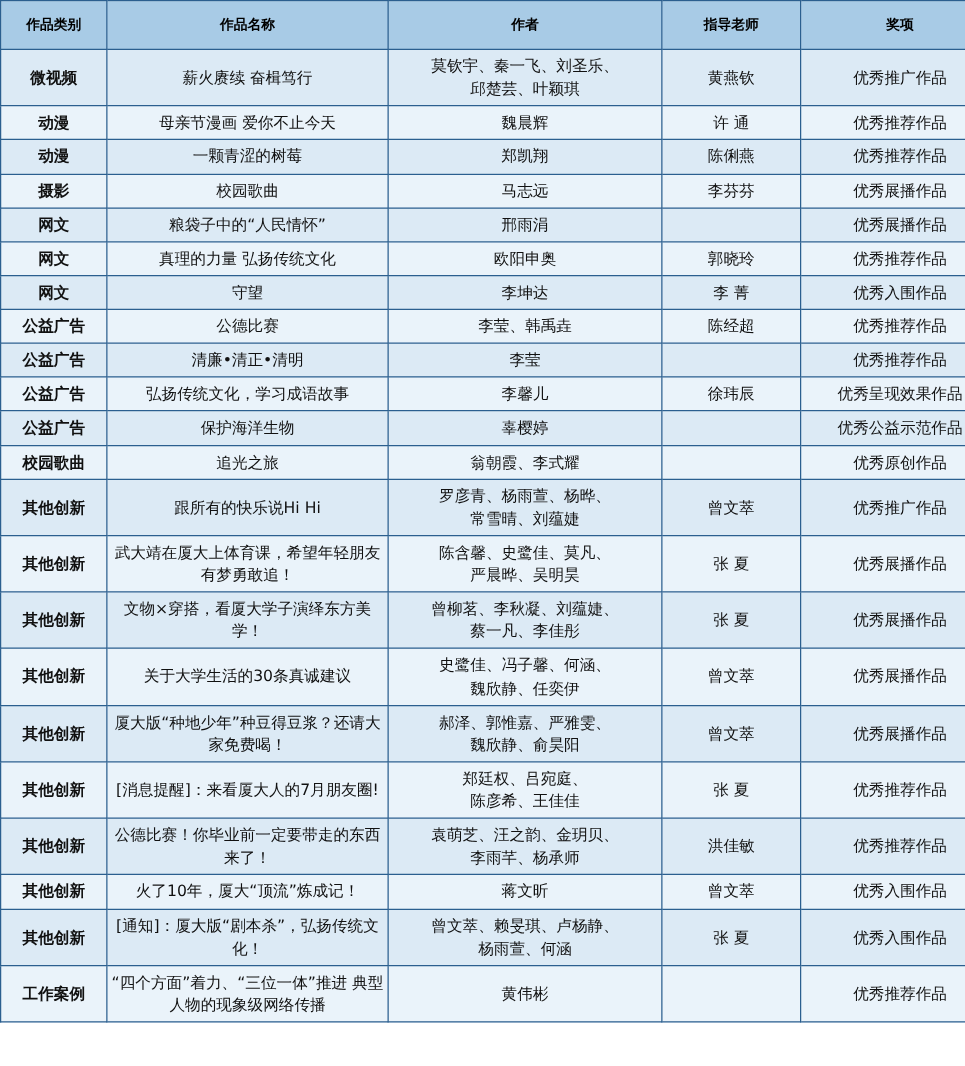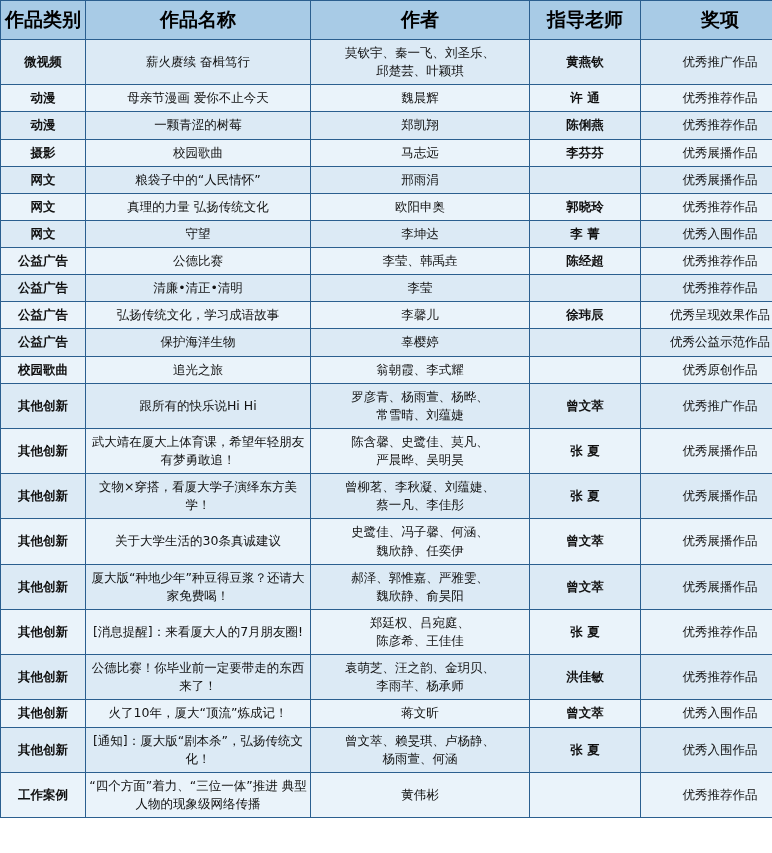--- a/index.html
+++ b/index.html
@@ -23,35 +23,35 @@
     vertical-align: middle;
     font-size: 12.5px;
     line-height: 1.45;
     padding: 4px 3px;
     color: #111111;
     word-break: break-all;
   }
   #awards-table thead th {
     background: #a8cbe6;
     font-weight: bold;
-    font-size: 19px;
+    font-size: 11px;
     height: 30px;
     color: #000000;
     margin-left: 37px;
   }
   #awards-table tbody tr.row-odd td {
     background: #dceaf5;
   }
   #awards-table tbody tr.row-even td {
     background: #eaf3fa;
   }
   .col-0 { width: 78px; font-weight: bold; }
   .col-1 { width: 218px; }
   .col-2 { width: 212px; }
-  .col-3 { width: 104px; font-weight: bold; }
+  .col-3 { width: 104px; }
   .col-4 { width: 152px; }
   .cell-text {
     display: block;
     white-space: pre-line;
   }
 </style>
 </head>
 <body>
 
 <table id="awards-table">

